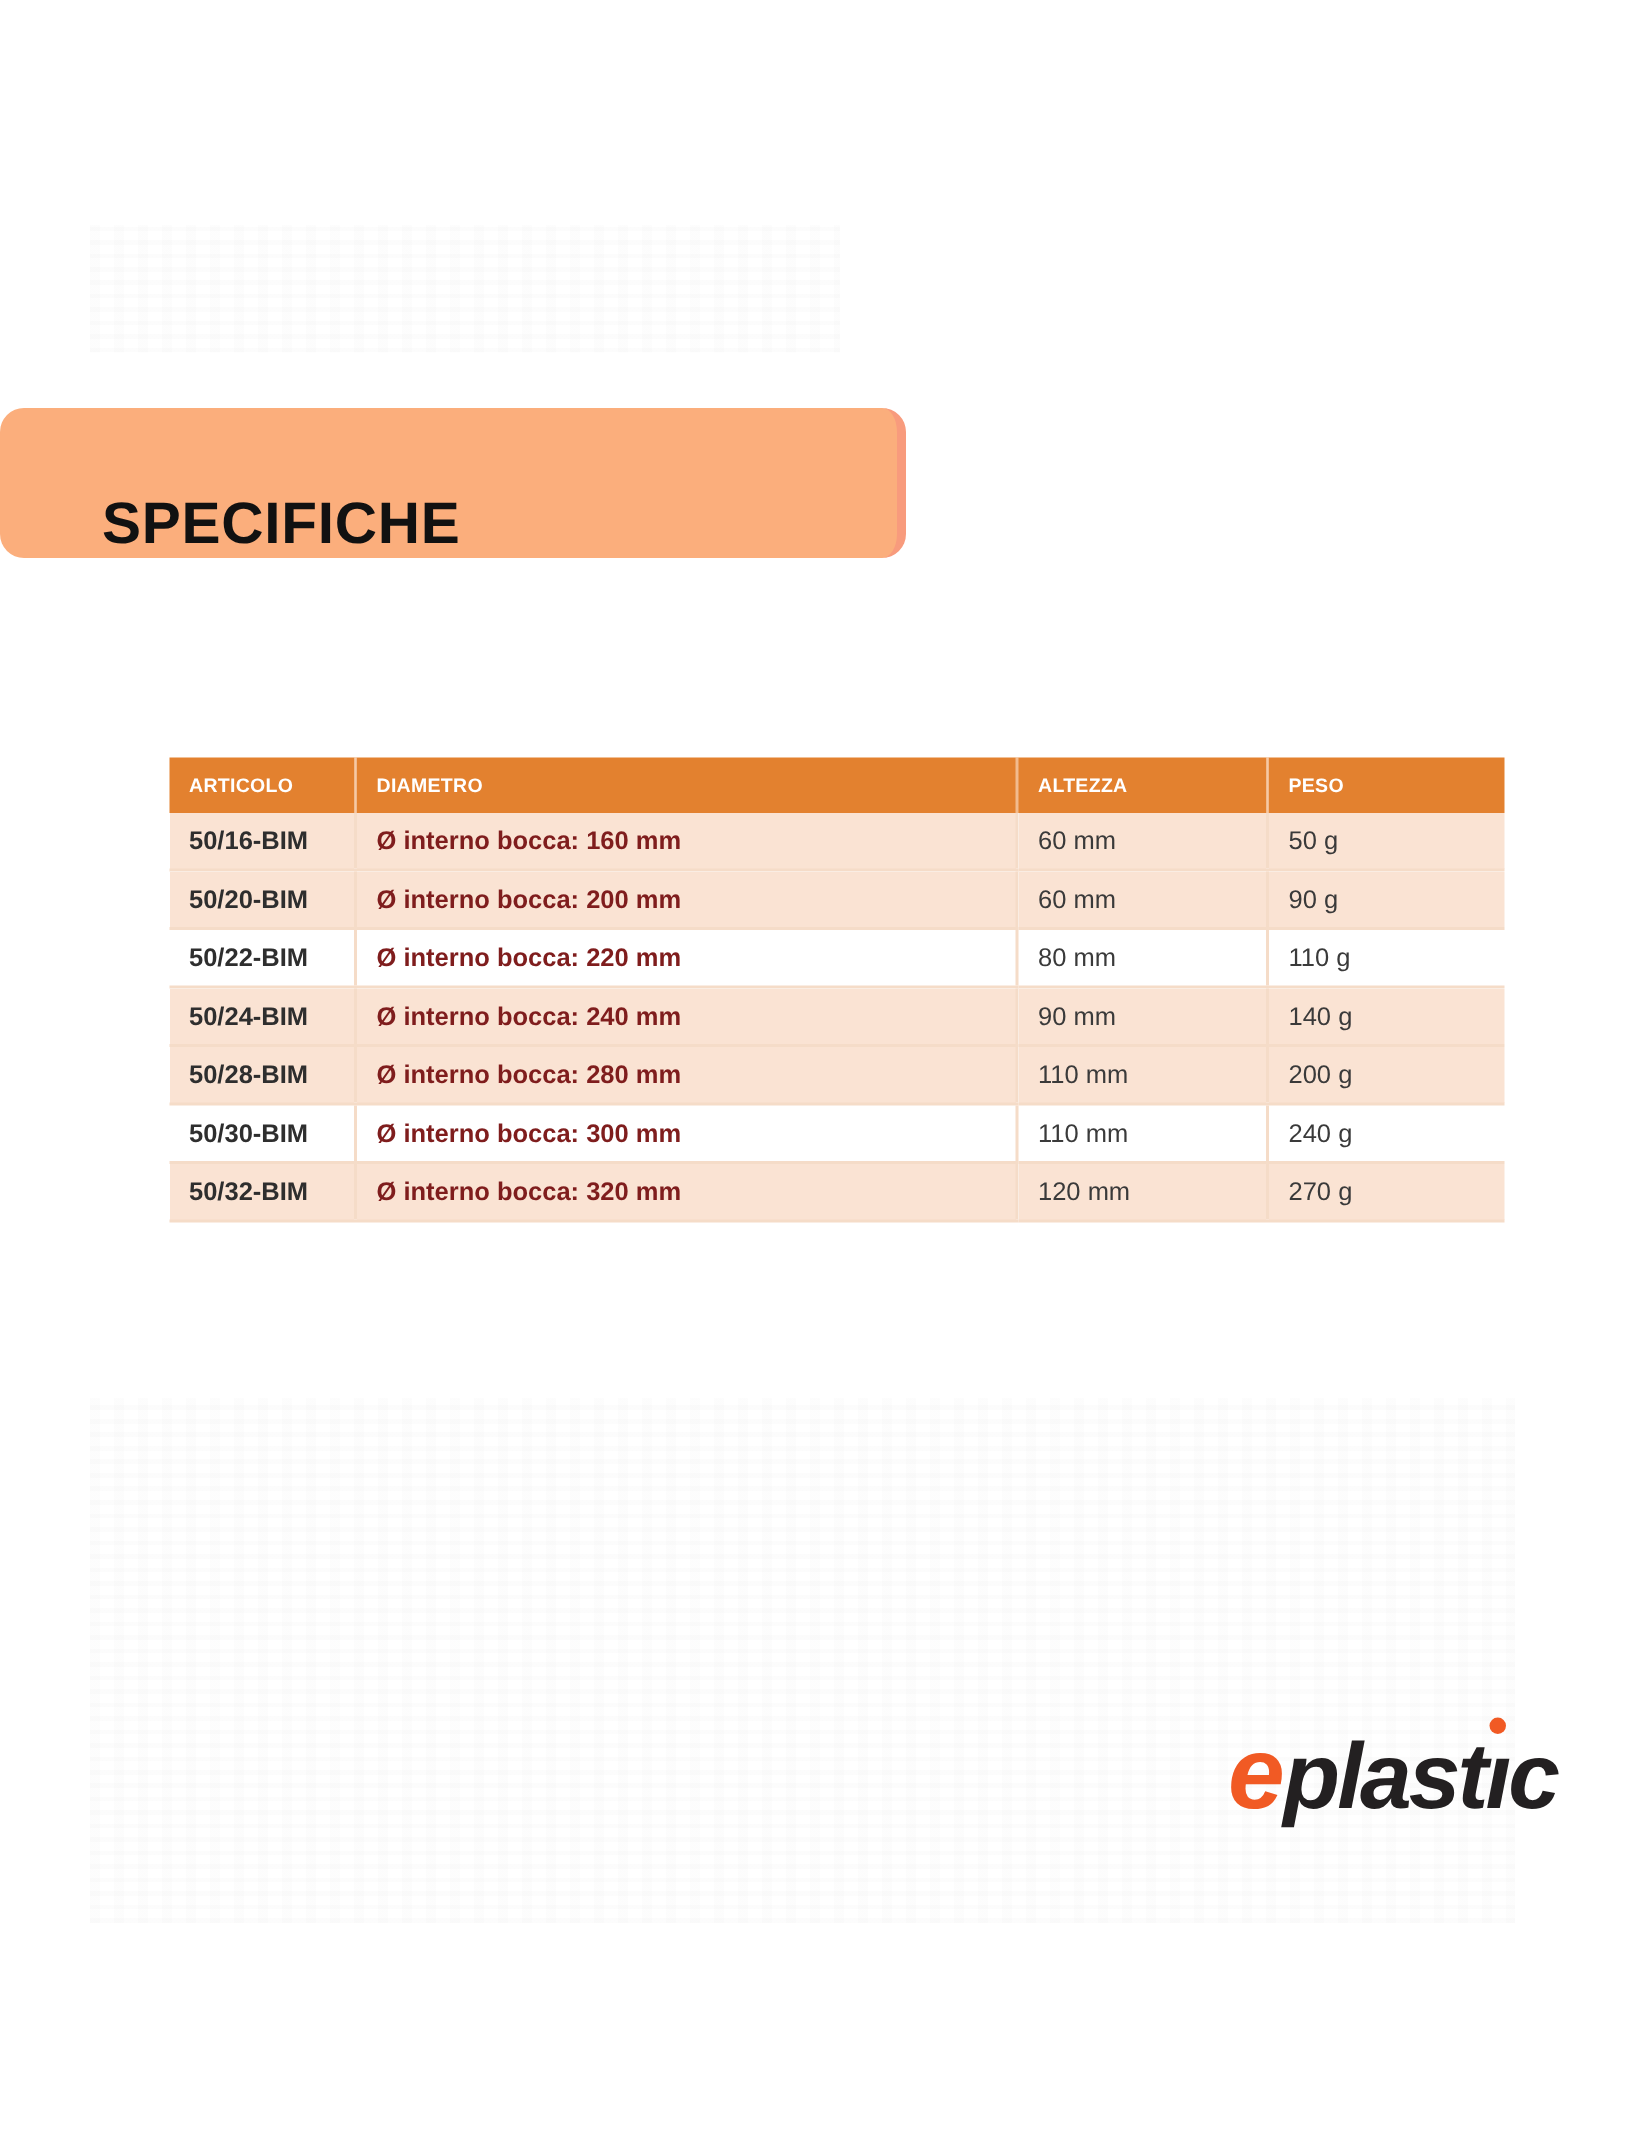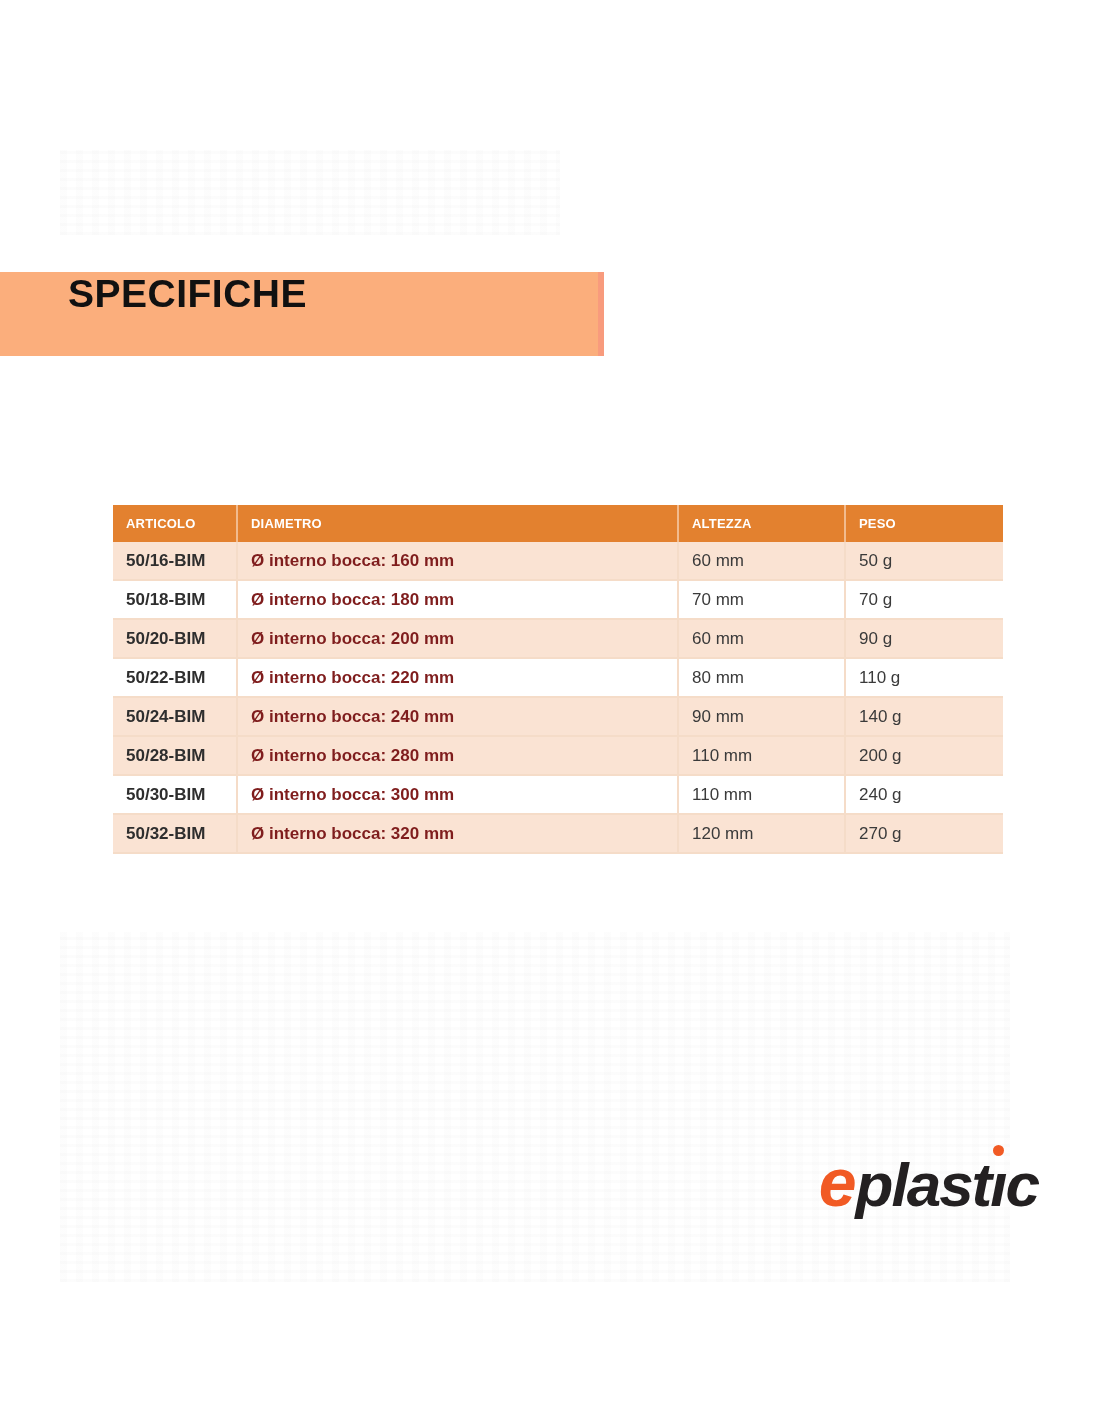--- a/index.html
+++ b/index.html
@@ -23,25 +23,26 @@
   }
   .ghost-noise.top    { left: 60px;  top: 150px; width: 500px; height: 85px; }
   .ghost-noise.bottom { left: 60px;  top: 932px; width: 950px; height: 350px; }
 
   
   .banner {
     position: absolute;
     left: 0;
     top: 272px;
     width: 598px;
-    height: 84px;
+    height: 100px;
     background: var(--banner_bg, #FBAE7C);
     border-right: 6px solid var(--banner_edge, #F89B7D);
     display: flex;
-    align-items: flex-start;
+    align-items: flex-end;
+    border-radius: 16px;
   }
   .banner h1 {
     margin: 0 0 0 68px;
     font-size: 39px;
     font-weight: bold;
     letter-spacing: 0.5px;
     color: var(--title_color, #111111);
   }
 
   
@@ -140,26 +141,20 @@
       <th>PESO</th>
     </tr>
   </thead>
   <tbody>
       <tr class="peach">
     <td class="articolo">50/16-BIM</td>
     <td class="diametro">Ø interno bocca: 160 mm</td>
     <td class="altezza">60 mm</td>
     <td class="peso">50 g</td>
   </tr>
-      <tr class="white">
-    <td class="articolo">50/18-BIM</td>
-    <td class="diametro">Ø interno bocca: 180 mm</td>
-    <td class="altezza">70 mm</td>
-    <td class="peso">70 g</td>
-  </tr>
       <tr class="peach">
     <td class="articolo">50/20-BIM</td>
     <td class="diametro">Ø interno bocca: 200 mm</td>
     <td class="altezza">60 mm</td>
     <td class="peso">90 g</td>
   </tr>
       <tr class="white">
     <td class="articolo">50/22-BIM</td>
     <td class="diametro">Ø interno bocca: 220 mm</td>
     <td class="altezza">80 mm</td>

